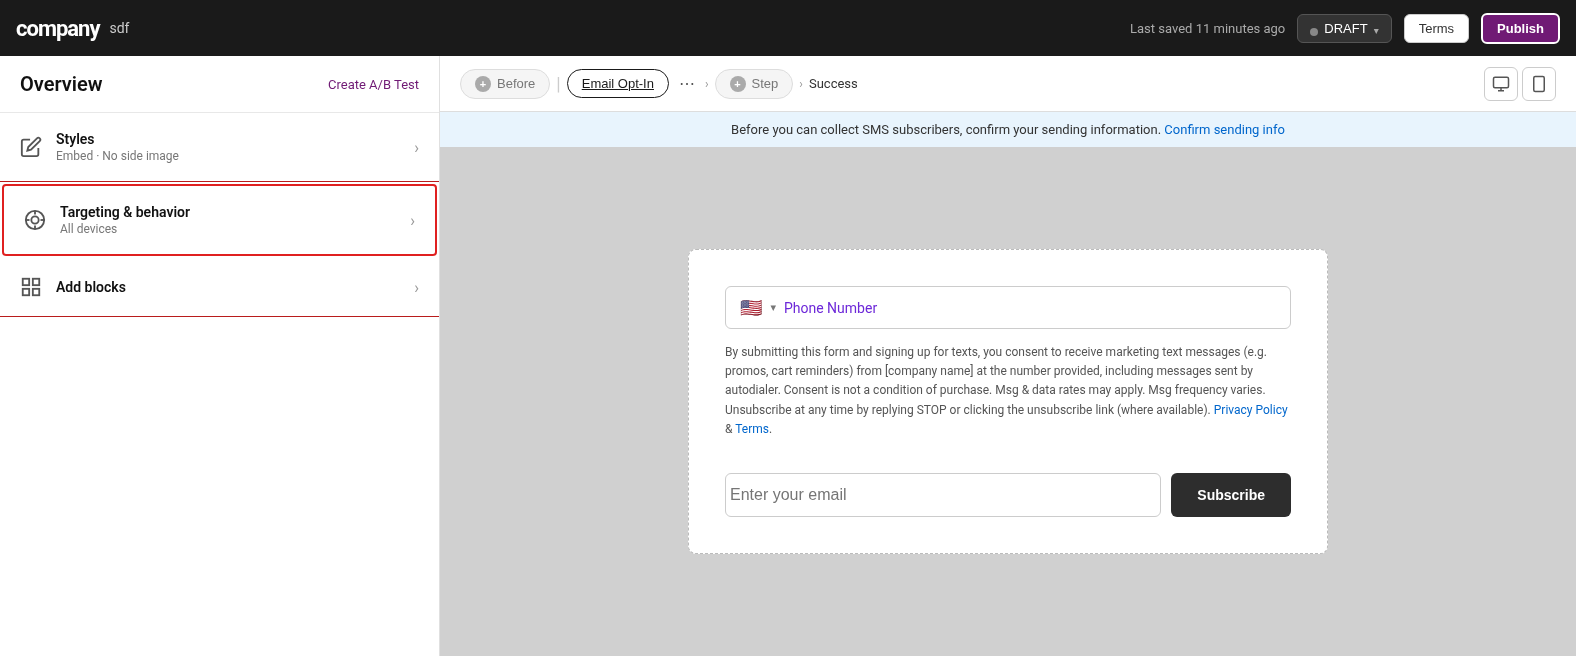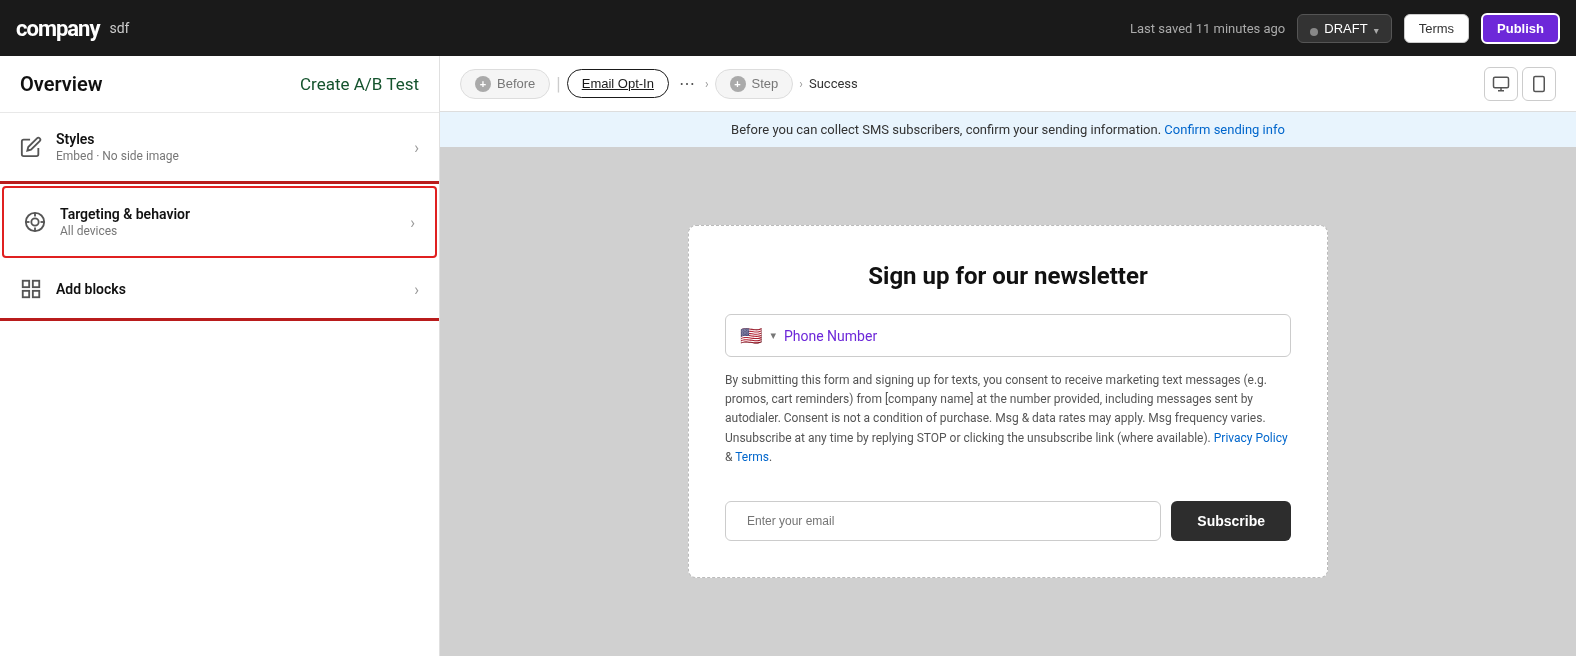--- a/index.html
+++ b/index.html
@@ -60,21 +60,21 @@
     .exit-btn {
       background: #fff;
       border: 1px solid #ccc;
       border-radius: 6px;
       padding: 6px 14px;
       font-size: 13px;
       cursor: pointer;
       color: #333;
     }
     .publish-btn {
-      background: #6d28d9;
+      background: #701a75;
       border: 2px solid #fff;
       border-radius: 6px;
       padding: 6px 14px;
       font-size: 13px;
       font-weight: 600;
       cursor: pointer;
       color: #fff;
     }
 
     
@@ -97,30 +97,30 @@
       justify-content: space-between;
       padding: 16px 20px;
       border-bottom: 1px solid #e8e8e8;
     }
     .sidebar-header-title {
       font-size: 20px;
       font-weight: 600;
       color: #111;
     }
     .create-ab {
-      color: #14532d;
-      font-size: 17px;
+      color: #701a75;
+      font-size: 13px;
       cursor: pointer;
     }
 
     .sidebar-item {
       display: flex;
       align-items: center;
       padding: 18px 20px;
-      border-bottom: 3px solid #b91c1c;
+      border-bottom: 1px solid #b91c1c;
       cursor: pointer;
       gap: 14px;
     }
     .sidebar-item.highlighted {
       border: 2.5px solid #e02020;
       margin: 2px;
       border-radius: 4px;
     }
     .sidebar-item-icon {
       width: 22px;
@@ -296,22 +296,22 @@
     .consent-text a { color: #0066cc; text-decoration: none; }
 
     .email-row {
       display: flex;
       gap: 10px;
     }
     .email-input {
       flex: 1;
       border: 1px solid #ccc;
       border-radius: 6px;
-      padding: 12px 21px;
-      font-size: 12px;
+      padding: 12px 4px;
+      font-size: 16px;
       color: #aaa;
       outline: none;
     }
     .subscribe-btn {
       background: #2d2d2d;
       color: #fff;
       border: none;
       border-radius: 6px;
       padding: 12px 26px;
       font-size: 14px;
@@ -432,21 +432,20 @@
       </div>
     </div>
 
     <div class="sms-banner">
       <span>Before you can collect SMS subscribers, confirm your sending information.</span>
       <a href="#">Confirm sending info</a>
     </div>
 
     <div class="canvas">
       <div class="form-card">
-        <div class="form-title">Sign up for our newsletter</div>
 
         <div class="phone-input-row">
           <span class="flag-emoji">🇺🇸</span>
           <span class="flag-chevron">▾</span>
           <span class="phone-placeholder">Phone Number</span>
         </div>
 
         <div class="consent-text">
           <span>By submitting this form and signing up for texts, you consent to receive marketing text messages (e.g. promos, cart reminders) from [company name] at the number provided, including messages sent by autodialer. Consent is not a condition of purchase. Msg &amp; data rates may apply. Msg frequency varies. Unsubscribe at any time by replying STOP or clicking the unsubscribe link (where available).</span>
           <a href="#">Privacy Policy</a>

